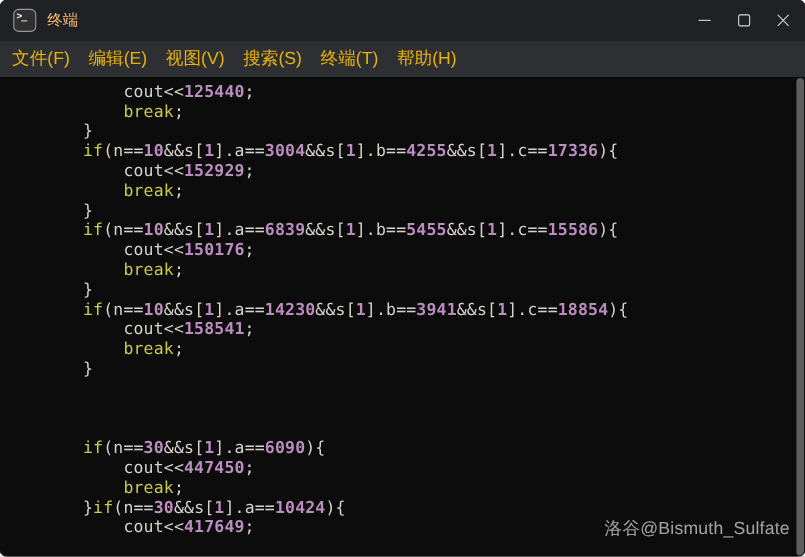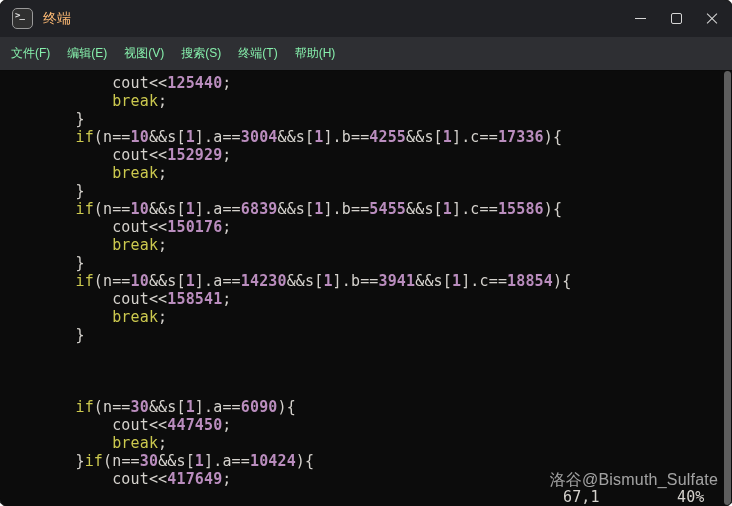--- a/index.html
+++ b/index.html
@@ -38,21 +38,21 @@
   .ico-close { position:relative; width:12px; height:12px; }
   .ico-close i { position:absolute; left:-1px; top:5px; width:14px; height:1px; background:#d6d6d6; }
   .ico-close i:first-child { transform:rotate(45deg); }
   .ico-close i:last-child  { transform:rotate(-45deg); }
 
   
   .menubar {
     height:33px; background:var(--menubar,#2e2f33);
     border-bottom:1px solid #0a0a0a;
     display:flex; align-items:center; gap:17px; padding:0 11px;
-    color:#86efac; font-size:12px;
+    color:#eab308; font-size:16px;
   }
   .menu-item { white-space:nowrap; }
 
   
   .content {
     position:absolute; top:71px; left:0; right:0; bottom:0;
     background:var(--bg,#0c0c0c);
   }
   .code {
     margin:0; padding:3px 0 0 2px;
@@ -116,23 +116,19 @@
       <span class="menu-item">编辑(E)</span>
       <span class="menu-item">视图(V)</span>
       <span class="menu-item">搜索(S)</span>
       <span class="menu-item">终端(T)</span>
       <span class="menu-item">帮助(H)</span>
     </div>
 
   <div class="content">
     <pre class="code"><div class="line"><span class="fg">            cout&lt;&lt;</span><span class="num">125440</span><span class="fg">;</span></div><div class="line"><span class="fg">            </span><span class="kw">break</span><span class="fg">;</span></div><div class="line"><span class="fg">        }</span></div><div class="line"><span class="fg">        </span><span class="kw">if</span><span class="fg">(n==</span><span class="num">10</span><span class="fg">&amp;&amp;s[</span><span class="num">1</span><span class="fg">].a==</span><span class="num">3004</span><span class="fg">&amp;&amp;s[</span><span class="num">1</span><span class="fg">].b==</span><span class="num">4255</span><span class="fg">&amp;&amp;s[</span><span class="num">1</span><span class="fg">].c==</span><span class="num">17336</span><span class="fg">){</span></div><div class="line"><span class="fg">            cout&lt;&lt;</span><span class="num">152929</span><span class="fg">;</span></div><div class="line"><span class="fg">            </span><span class="kw">break</span><span class="fg">;</span></div><div class="line"><span class="fg">        }</span></div><div class="line"><span class="fg">        </span><span class="kw">if</span><span class="fg">(n==</span><span class="num">10</span><span class="fg">&amp;&amp;s[</span><span class="num">1</span><span class="fg">].a==</span><span class="num">6839</span><span class="fg">&amp;&amp;s[</span><span class="num">1</span><span class="fg">].b==</span><span class="num">5455</span><span class="fg">&amp;&amp;s[</span><span class="num">1</span><span class="fg">].c==</span><span class="num">15586</span><span class="fg">){</span></div><div class="line"><span class="fg">            cout&lt;&lt;</span><span class="num">150176</span><span class="fg">;</span></div><div class="line"><span class="fg">            </span><span class="kw">break</span><span class="fg">;</span></div><div class="line"><span class="fg">        }</span></div><div class="line"><span class="fg">        </span><span class="kw">if</span><span class="fg">(n==</span><span class="num">10</span><span class="fg">&amp;&amp;s[</span><span class="num">1</span><span class="fg">].a==</span><span class="num">14230</span><span class="fg">&amp;&amp;s[</span><span class="num">1</span><span class="fg">].b==</span><span class="num">3941</span><span class="fg">&amp;&amp;s[</span><span class="num">1</span><span class="fg">].c==</span><span class="num">18854</span><span class="fg">){</span></div><div class="line"><span class="fg">            cout&lt;&lt;</span><span class="num">158541</span><span class="fg">;</span></div><div class="line"><span class="fg">            </span><span class="kw">break</span><span class="fg">;</span></div><div class="line"><span class="fg">        }</span></div><div class="line"></div><div class="line"></div><div class="line"></div><div class="line"><span class="fg">        </span><span class="kw">if</span><span class="fg">(n==</span><span class="num">30</span><span class="fg">&amp;&amp;s[</span><span class="num">1</span><span class="fg">].a==</span><span class="num">6090</span><span class="fg">){</span></div><div class="line"><span class="fg">            cout&lt;&lt;</span><span class="num">447450</span><span class="fg">;</span></div><div class="line"><span class="fg">            </span><span class="kw">break</span><span class="fg">;</span></div><div class="line"><span class="fg">        }</span><span class="kw">if</span><span class="fg">(n==</span><span class="num">30</span><span class="fg">&amp;&amp;s[</span><span class="num">1</span><span class="fg">].a==</span><span class="num">10424</span><span class="fg">){</span></div><div class="line"><span class="fg">            cout&lt;&lt;</span><span class="num">417649</span><span class="fg">;</span></div></pre>
 
-    <div class="statusline">
-      <span class="cursor-pos">67,1</span>
-      <span class="scroll-pct">40%</span>
-    </div>
 
     <div class="watermark">洛谷@Bismuth_Sulfate</div>
 
     <div class="scrollbar-thumb"></div>
   </div>
 
 </div>
 
 </body></html>

